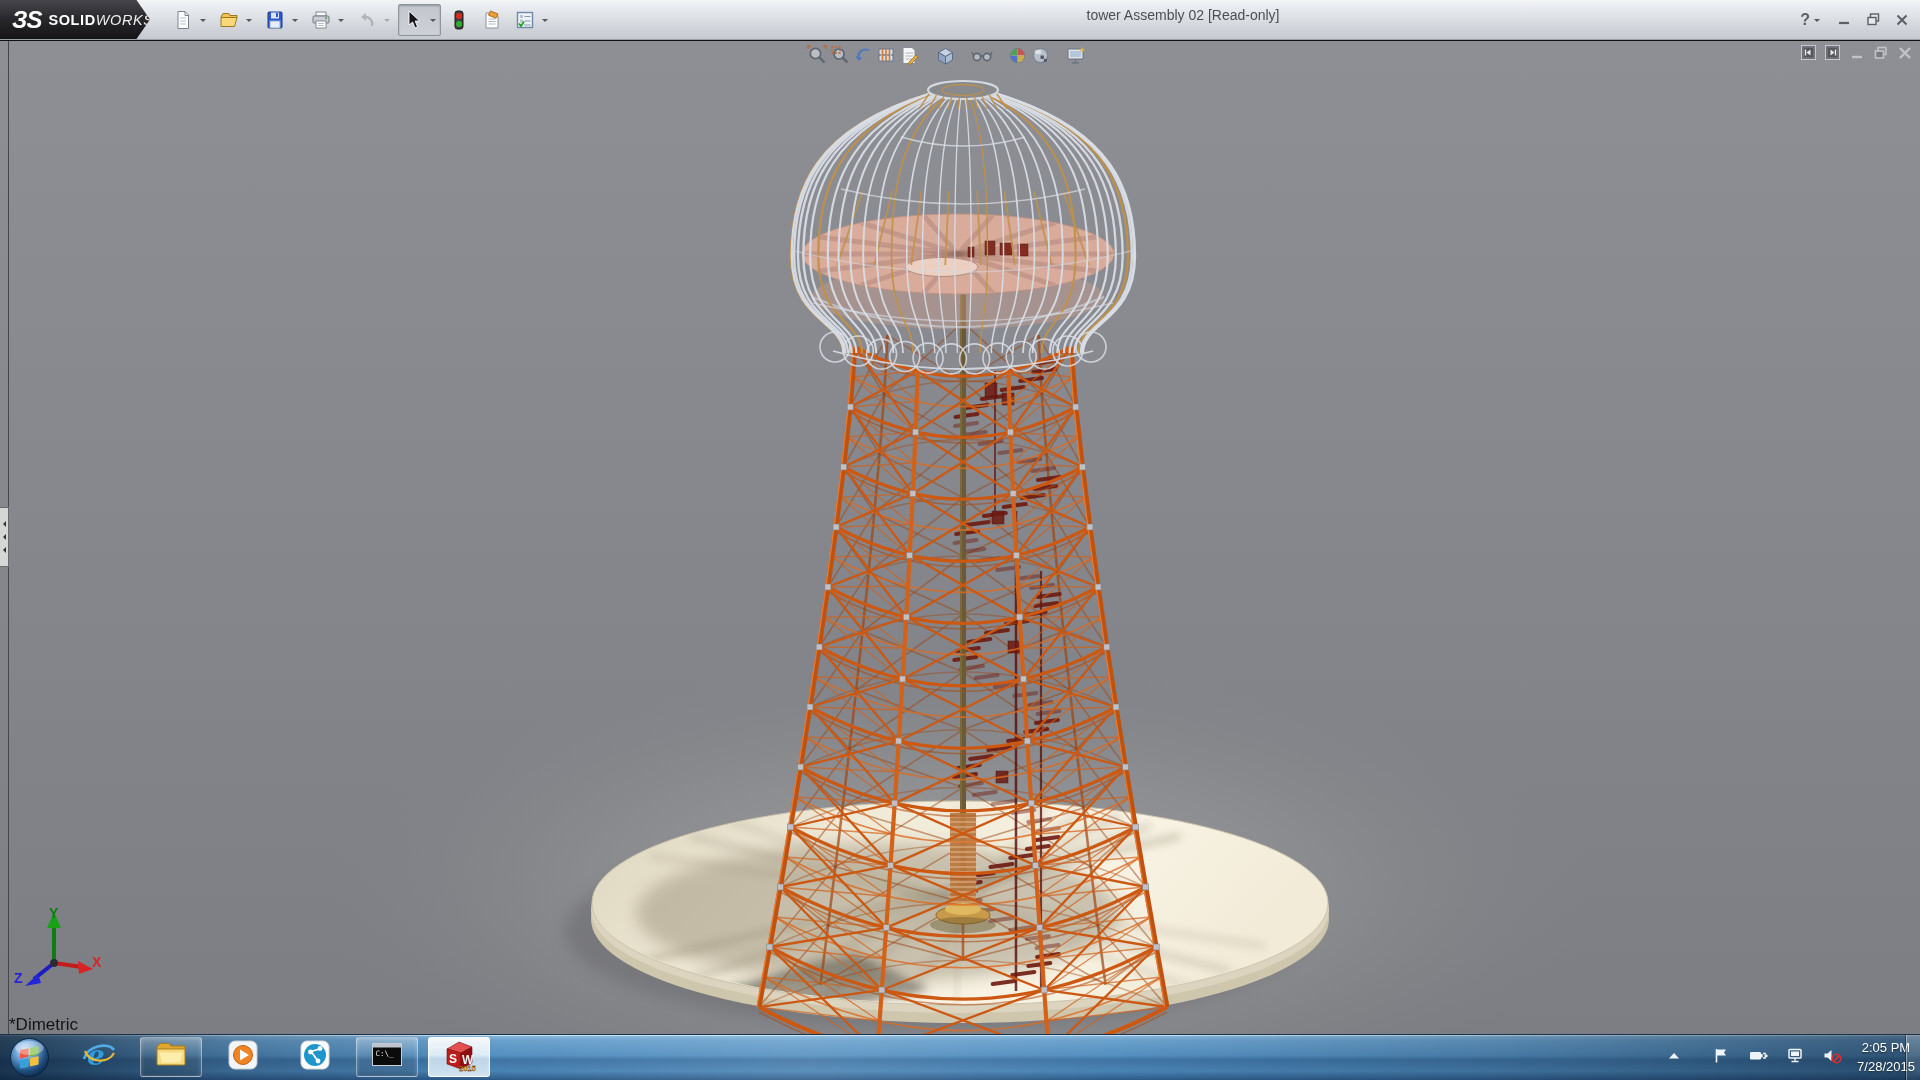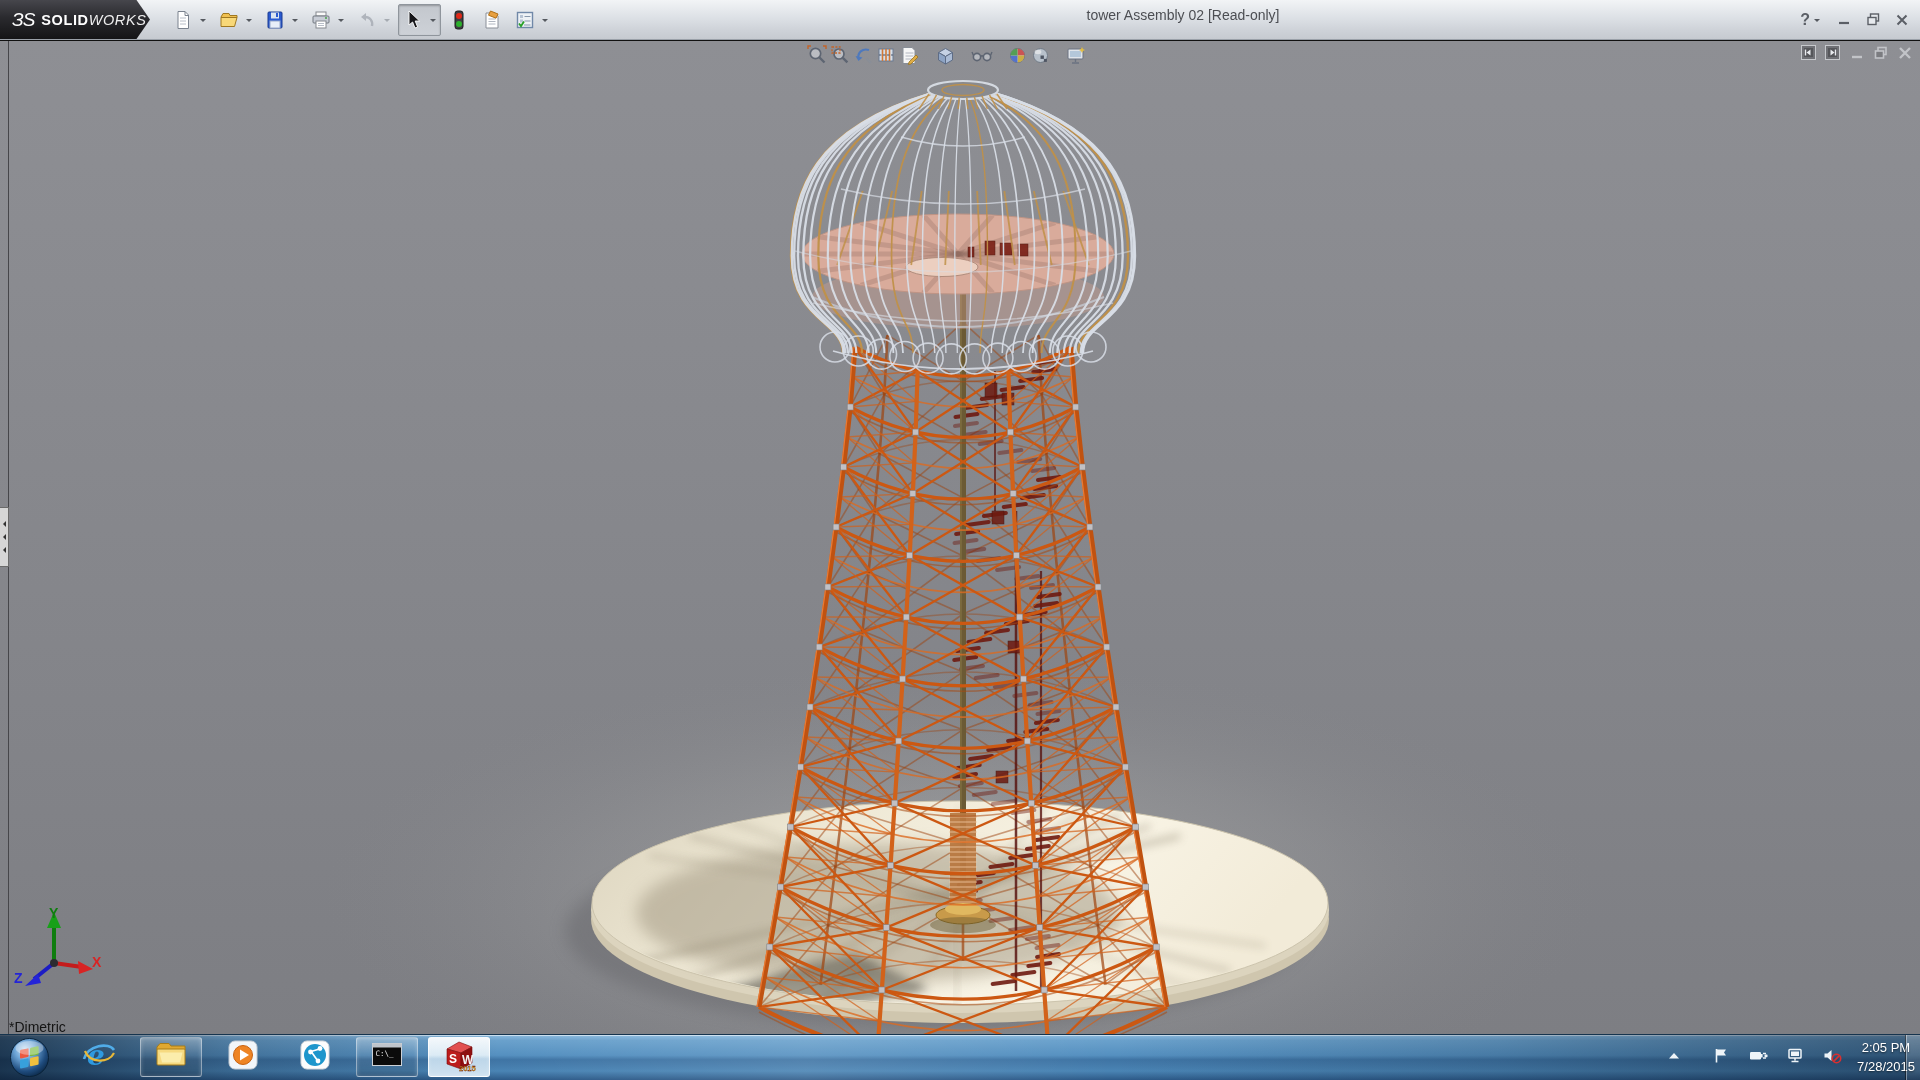--- a/index.html
+++ b/index.html
@@ -7,21 +7,21 @@
        font-family:"Liberation Sans",sans-serif;background:#87888c;}
 
   
   .titlebar{position:absolute;top:0;left:0;right:0;height:39px;
     background:linear-gradient(#f2f4f6,#dde1e6 45%,#cdd1d7 80%,#c6cad0);
     border-bottom:1px solid #9aa0a8;z-index:30;}
   .logo{position:absolute;left:0;top:0;height:39px;width:150px;
     background:linear-gradient(#46464c,#2a2a2e 45%,#141416);
     clip-path:polygon(0 0,91% 0,100% 50%,91% 100%,0 100%);
     display:flex;align-items:center;padding-left:12px;box-sizing:border-box;color:#fff;}
-  .logo-mark{font-style:italic;font-weight:normal;font-size:19px;margin-right:7px;letter-spacing:-1px;}
+  .logo-mark{font-style:italic;font-weight:bold;font-size:24px;margin-right:7px;letter-spacing:-1px;}
   .logo-text{font-size:14.5px;letter-spacing:.6px;}
   .logo-text .bold{font-weight:bold;}
   .logo-text .light{font-weight:normal;opacity:.92;font-style:italic;}
   .tb{position:absolute;left:168px;top:0;height:39px;display:flex;align-items:center;}
   .tgrp{display:flex;align-items:center;height:30px;padding:0 1px;margin-right:3px;border:1px solid transparent;border-radius:2px;}
   .tgrp.pressed{background:linear-gradient(#c3c7cd,#cdd1d7);border:1px solid #8f959c;box-shadow:inset 0 1px 2px rgba(0,0,0,.25);}
   .tbtn{width:26px;height:26px;display:flex;align-items:center;justify-content:center;}
   .dd{width:13px;height:26px;display:flex;align-items:center;justify-content:center;}
   .dd::after{content:"";border:3.5px solid transparent;border-top-color:#55595f;margin-top:4px;}
   .dd.dim::after{border-top-color:#a6abb2;}
@@ -40,21 +40,21 @@
   .hsep{width:13px;height:1px;}
   .docctrl{position:absolute;top:6px;right:8px;display:flex;align-items:center;gap:9px;z-index:5;}
   .dbtn{display:flex;align-items:center;justify-content:center;width:15px;height:15px;}
   .side-splitter{position:absolute;left:0;top:0;bottom:0;width:8px;border-right:1px solid #46464a;z-index:4;}
   .side-tab{position:absolute;left:0;top:466px;width:8px;height:58px;background:#d6d6d6;
     border-top:1px solid #6a6a6a;border-bottom:1px solid #6a6a6a;border-right:1px solid #6a6a6a;
     display:flex;flex-direction:column;align-items:center;justify-content:center;gap:7px;}
   .side-tab i{width:0;height:0;border:3.5px solid transparent;border-right-color:#333;margin-right:2px;}
   .triad{position:absolute;left:12px;bottom:42px;z-index:5;}
   .triad text{font-family:"Liberation Sans",sans-serif;font-size:14px;font-weight:bold;}
-  .view-label{position:absolute;left:9px;bottom:0px;font-size:14px;color:#141414;z-index:5;}
+  .view-label{position:absolute;left:9px;bottom:0px;font-size:17px;color:#141414;z-index:5;}
 
   
   .taskbar{position:absolute;left:0;right:0;bottom:0;height:45px;z-index:40;
     background:linear-gradient(180deg,#8cbade 0%,#6aa1cc 12%,#5590c0 45%,#3f74a4 55%,#4a84b4 80%,#2d5a88 100%);
     border-top:1px solid #16344e;}
   .taskbar::before{content:"";position:absolute;left:0;right:0;top:0;height:1px;background:rgba(255,255,255,.55);}
   .taskbar::after{content:"";position:absolute;inset:0;pointer-events:none;
     background:linear-gradient(90deg,rgba(8,22,40,.72) 0%,rgba(8,22,40,.25) 12%,rgba(8,22,40,0) 26%,
       rgba(255,255,255,.10) 42%,rgba(255,255,255,0) 58%,rgba(8,22,40,.18) 78%,rgba(8,22,40,.5) 100%);}
   .orb{position:absolute;left:9px;top:2px;width:41px;height:41px;z-index:2;}

